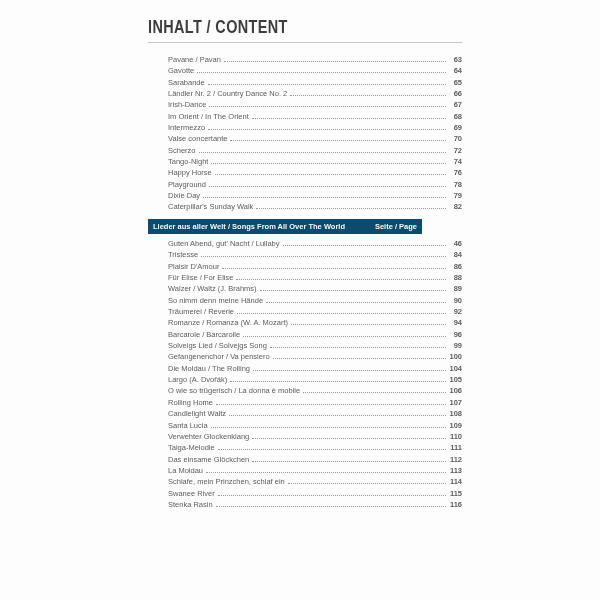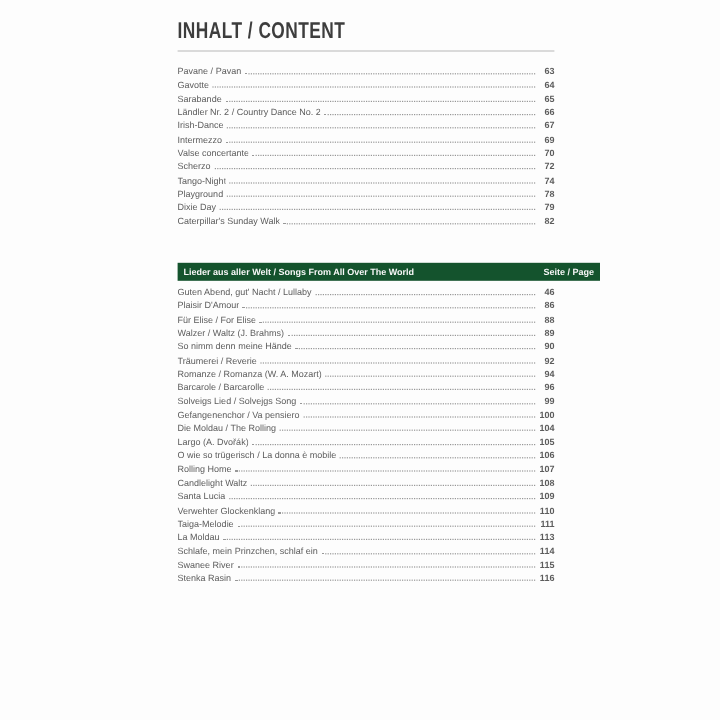--- a/index.html
+++ b/index.html
@@ -46,42 +46,43 @@
   }
   #list1 { top: 54px; }
   #list2 { top: 238px; }
   .toc-row {
     display: flex;
     align-items: flex-start;
     height: 11.35px;
     line-height: 11.35px;
     font-size: 7.5px;
     color: #5c5c5c;
+    margin-left: 20px;
   }
   .toc-row .t { white-space: nowrap; overflow: hidden; }
   .toc-row .dots {
     flex: 1;
     min-width: 8px;
     height: 7px;
     margin: 0 3px;
     border-bottom: 1px dotted #979797;
   }
   .toc-row .p {
     min-width: 13px;
     text-align: right;
     white-space: nowrap;
     font-weight: bold;
   }
   .section-bar {
     position: absolute;
     top: 219px;
     left: 0;
-    width: 352px;
+    width: 274px;
     height: 15px;
-    background: #14532d;
+    background: #0c4a6e;
     color: #f7f7f7;
     display: flex;
     justify-content: space-between;
     align-items: center;
     padding: 0 5px;
     box-sizing: border-box;
     font-size: 7.5px;
     font-weight: 700;
     white-space: nowrap;
   }
@@ -116,38 +117,48 @@
           <span class="t">Ländler Nr. 2 / Country Dance No. 2</span>
           <span class="dots"></span>
           <span class="p">66</span>
         </div>
         <div class="toc-row">
           <span class="t">Irish-Dance</span>
           <span class="dots"></span>
           <span class="p">67</span>
         </div>
         <div class="toc-row">
+          <span class="t">Im Orient / In The Orient</span>
+          <span class="dots"></span>
+          <span class="p">68</span>
+        </div>
+        <div class="toc-row">
           <span class="t">Intermezzo</span>
           <span class="dots"></span>
           <span class="p">69</span>
         </div>
         <div class="toc-row">
           <span class="t">Valse concertante</span>
           <span class="dots"></span>
           <span class="p">70</span>
         </div>
         <div class="toc-row">
           <span class="t">Scherzo</span>
           <span class="dots"></span>
           <span class="p">72</span>
         </div>
         <div class="toc-row">
           <span class="t">Tango-Night</span>
           <span class="dots"></span>
           <span class="p">74</span>
+        </div>
+        <div class="toc-row">
+          <span class="t">Happy Horse</span>
+          <span class="dots"></span>
+          <span class="p">76</span>
         </div>
         <div class="toc-row">
           <span class="t">Playground</span>
           <span class="dots"></span>
           <span class="p">78</span>
         </div>
         <div class="toc-row">
           <span class="t">Dixie Day</span>
           <span class="dots"></span>
           <span class="p">79</span>
@@ -164,20 +175,25 @@
       <span>Seite / Page</span>
     </div>
 
     <div class="toc-list" id="list2">
         <div class="toc-row">
           <span class="t">Guten Abend, gut' Nacht / Lullaby</span>
           <span class="dots"></span>
           <span class="p">46</span>
         </div>
         <div class="toc-row">
+          <span class="t">Tristesse</span>
+          <span class="dots"></span>
+          <span class="p">84</span>
+        </div>
+        <div class="toc-row">
           <span class="t">Plaisir D'Amour</span>
           <span class="dots"></span>
           <span class="p">86</span>
         </div>
         <div class="toc-row">
           <span class="t">Für Elise / For Elise</span>
           <span class="dots"></span>
           <span class="p">88</span>
         </div>
         <div class="toc-row">
@@ -247,20 +263,25 @@
         </div>
         <div class="toc-row">
           <span class="t">Verwehter Glockenklang</span>
           <span class="dots"></span>
           <span class="p">110</span>
         </div>
         <div class="toc-row">
           <span class="t">Taiga-Melodie</span>
           <span class="dots"></span>
           <span class="p">111</span>
+        </div>
+        <div class="toc-row">
+          <span class="t">Das einsame Glöckchen</span>
+          <span class="dots"></span>
+          <span class="p">112</span>
         </div>
         <div class="toc-row">
           <span class="t">La Moldau</span>
           <span class="dots"></span>
           <span class="p">113</span>
         </div>
         <div class="toc-row">
           <span class="t">Schlafe, mein Prinzchen, schlaf ein</span>
           <span class="dots"></span>
           <span class="p">114</span>

